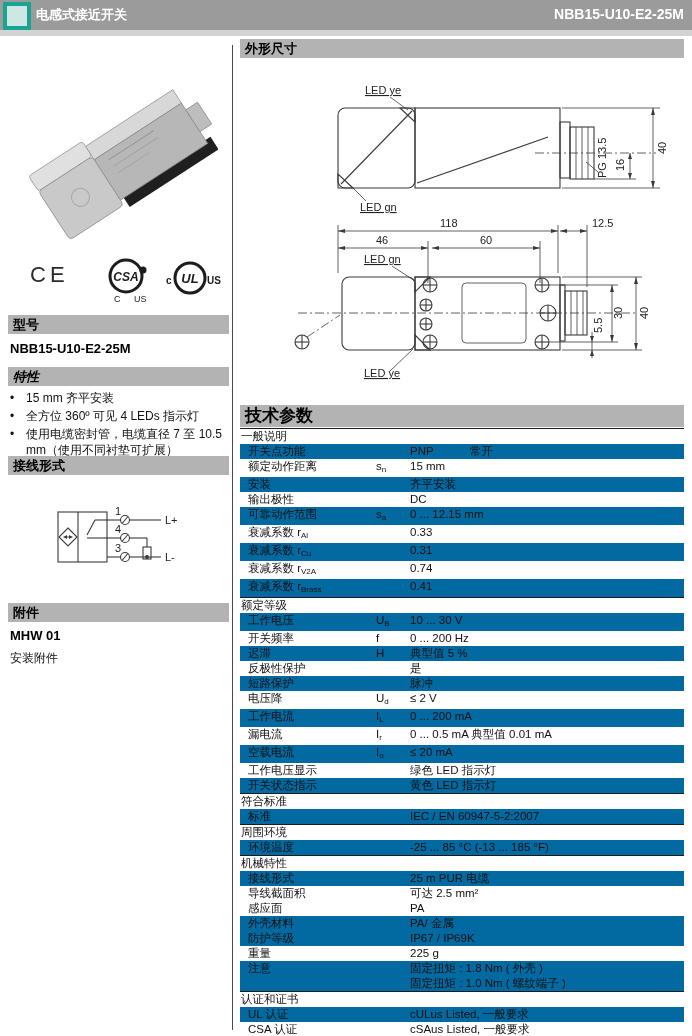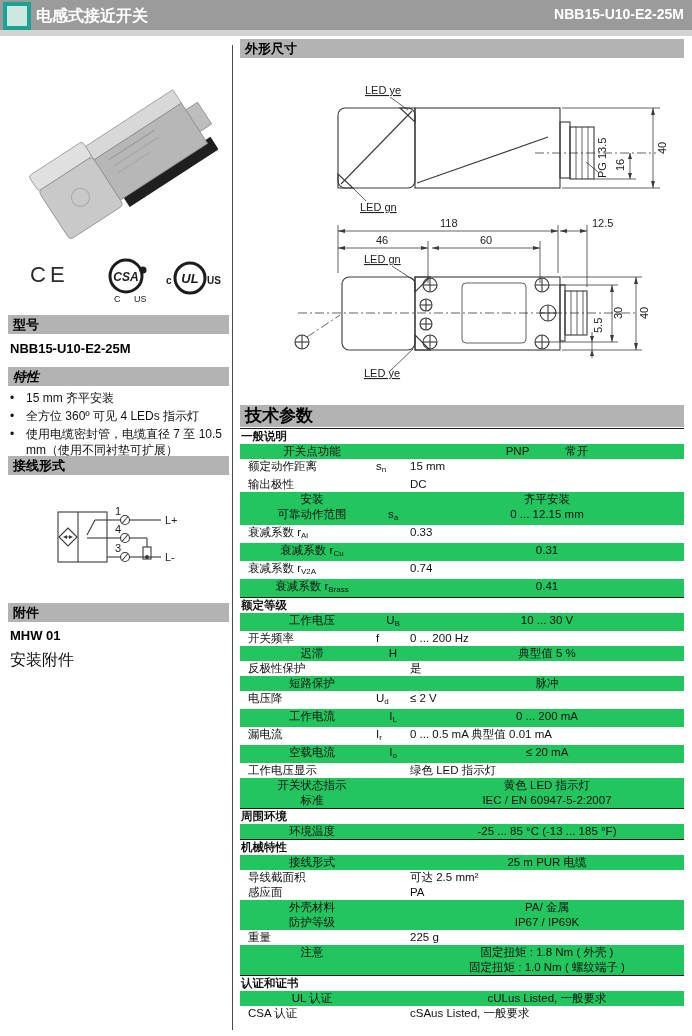--- a/index.html
+++ b/index.html
@@ -3,48 +3,48 @@
 <meta charset="utf-8">
 <style>
   html,body{margin:0;padding:0;background:#fff;}
   .page{position:relative;width:692px;height:1036px;background:#ffffff;overflow:hidden;
         font-family:"Liberation Sans","DejaVu Sans",sans-serif;color:#111;}
 
   
   .topbar{position:absolute;left:0;top:0;width:692px;height:30px;background:#9b9b9b;}
   .topbar-strip{position:absolute;left:0;top:30px;width:692px;height:6px;background:#d3d3d3;}
   .brand-icon{position:absolute;left:3px;top:2px;width:20px;height:20px;background:#cde8e2;border:4px solid #18a392;}
-  .topbar .title{position:absolute;left:36px;top:6px;font-size:16px;font-weight:bold;color:#ffffff;}
+  .topbar .title{position:absolute;left:36px;top:6px;font-size:13px;font-weight:bold;color:#ffffff;}
   .topbar .model{position:absolute;right:8px;top:6px;font-size:14px;font-weight:bold;color:#ffffff;}
 
   
   .vdivider{position:absolute;left:232px;top:45px;width:1px;height:985px;background:#4a4a4a;}
 
   
   .secbar{position:absolute;height:19px;background:#b3b3b3;font-size:13px;font-weight:bold;
           color:#000;line-height:19px;padding-left:5px;box-sizing:border-box;}
   .secbar.left{left:8px;width:221px;}
   .secbar.right{left:240px;width:444px;}
 
-  .plaintext{position:absolute;font-size:16px;color:#111;}
+  .plaintext{position:absolute;font-size:12px;color:#111;}
   .boldtext{position:absolute;font-size:13px;font-weight:bold;color:#000;}
 
   
   .features{position:absolute;left:10px;top:390px;width:218px;font-size:12px;}
   .feature-item{display:flex;margin-bottom:2px;line-height:16px;}
   .feature-item .dot{width:16px;flex:none;}
 
   
   .logos{position:absolute;left:22px;top:250px;width:200px;height:56px;}
 
   
   .specs{position:absolute;left:240px;top:428px;width:444px;font-size:11.5px;}
-  .spec-sub{font-weight:bold;border-top:1px solid #1a1a1a;line-height:14px;padding:0 0 1px 1px;background:#fff;}
+  .spec-sub{font-weight:normal;border-top:1px solid #1a1a1a;line-height:14px;padding:0 0 1px 1px;background:#fff;}
   .spec-row{display:flex;line-height:15px;padding-left:8px;background:#fff;}
-  .spec-row.shade{background:#22c55e;text-align:center;}
+  .spec-row.shade{background:#0369a1;}
   .spec-row .lbl{width:128px;flex:none;white-space:nowrap;}
   .spec-row .sym{width:34px;flex:none;}
   .spec-row .val{flex:1;}
   .spec-row .val2{display:inline-block;margin-left:36px;}
   sub{font-size:8px;vertical-align:-2px;}
 
   
   svg{position:absolute;}
   .ln{stroke:#3a3a3a;stroke-width:1.1;fill:none;}
   .thin{stroke:#3a3a3a;stroke-width:0.8;fill:none;}
@@ -291,29 +291,29 @@
       <div class="spec-row shade">
         <div class="lbl">开关点功能</div>
         <div class="sym"></div>
         <div class="val">PNP<span class="val2">常开</span></div>
       </div>
       <div class="spec-row">
         <div class="lbl">额定动作距离</div>
         <div class="sym">s<sub>n</sub></div>
         <div class="val">15 mm</div>
       </div>
+      <div class="spec-row shade">
+        <div class="lbl">安装</div>
+        <div class="sym"></div>
+        <div class="val">齐平安装</div>
+      </div>
       <div class="spec-row">
         <div class="lbl">输出极性</div>
         <div class="sym"></div>
         <div class="val">DC</div>
-      </div>
-      <div class="spec-row shade">
-        <div class="lbl">安装</div>
-        <div class="sym"></div>
-        <div class="val">齐平安装</div>
       </div>
       <div class="spec-row shade">
         <div class="lbl">可靠动作范围</div>
         <div class="sym">s<sub>a</sub></div>
         <div class="val">0 ... 12.15 mm</div>
       </div>
       <div class="spec-row">
         <div class="lbl">衰减系数 r<sub>Al</sub></div>
         <div class="sym"></div>
         <div class="val">0.33</div>
@@ -382,20 +382,21 @@
       <div class="spec-row">
         <div class="lbl">工作电压显示</div>
         <div class="sym"></div>
         <div class="val">绿色 LED 指示灯</div>
       </div>
       <div class="spec-row shade">
         <div class="lbl">开关状态指示</div>
         <div class="sym"></div>
         <div class="val">黄色 LED 指示灯</div>
       </div>
+      <div class="spec-sub">符合标准</div>
       <div class="spec-row shade">
         <div class="lbl">标准</div>
         <div class="sym"></div>
         <div class="val">IEC / EN 60947-5-2:2007</div>
       </div>
       <div class="spec-sub">周围环境</div>
       <div class="spec-row shade">
         <div class="lbl">环境温度</div>
         <div class="sym"></div>
         <div class="val">-25 ... 85 °C (-13 ... 185 °F)</div>

